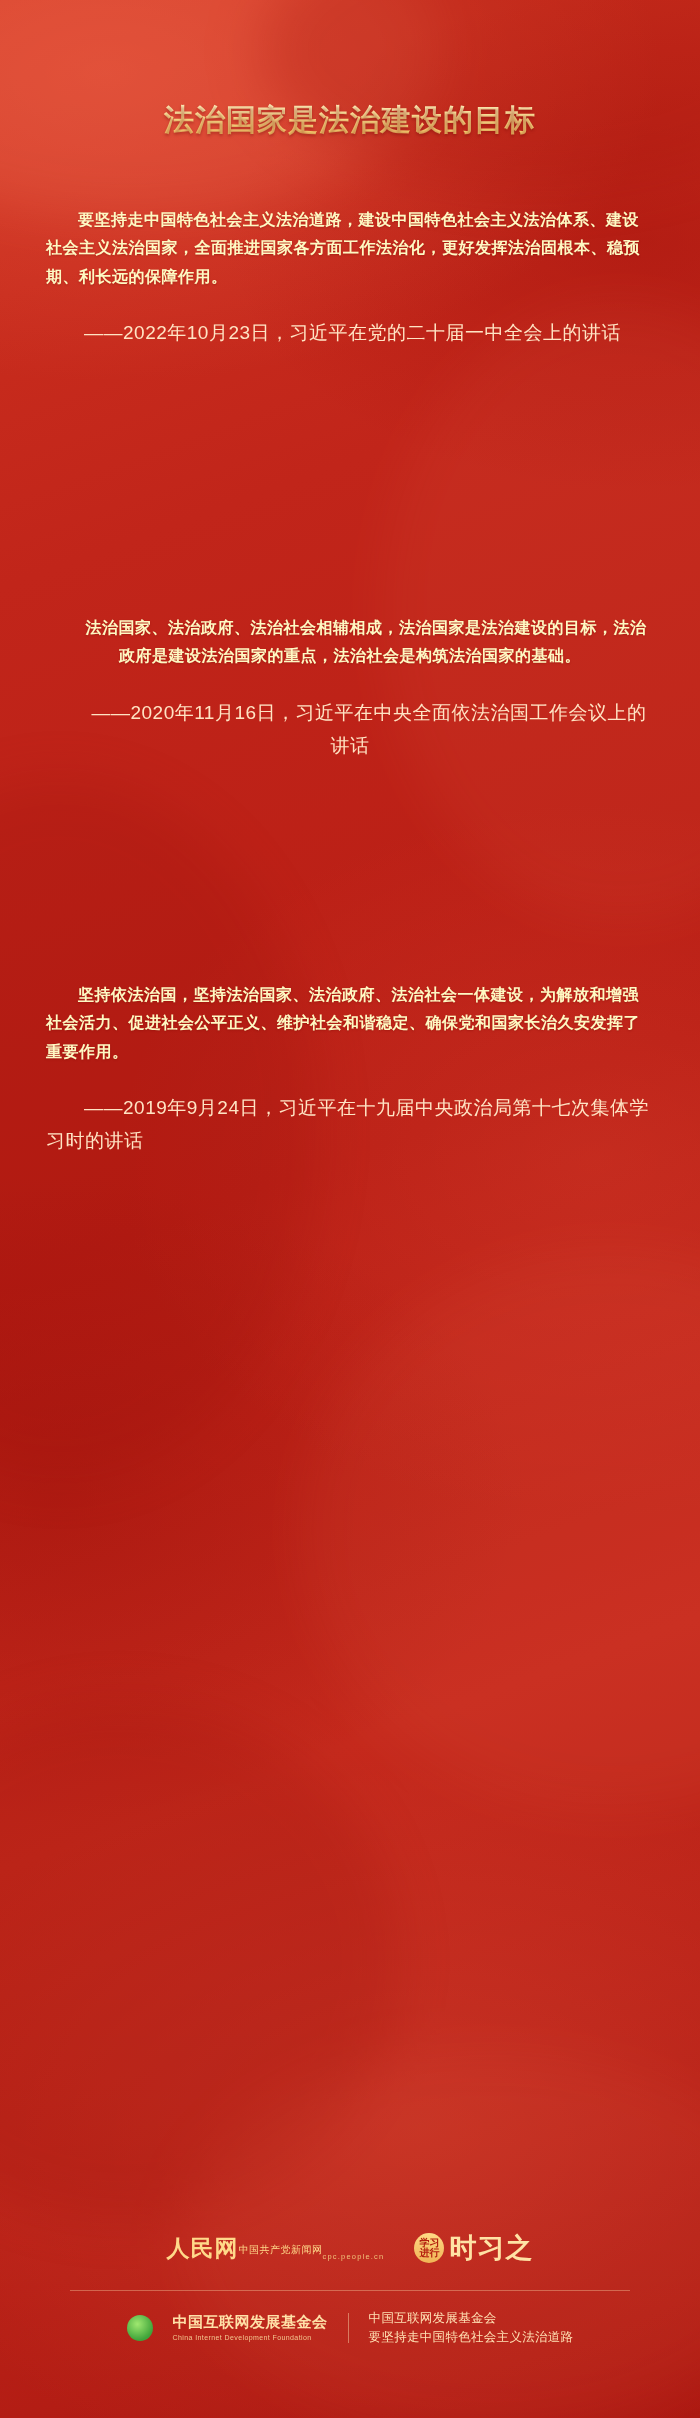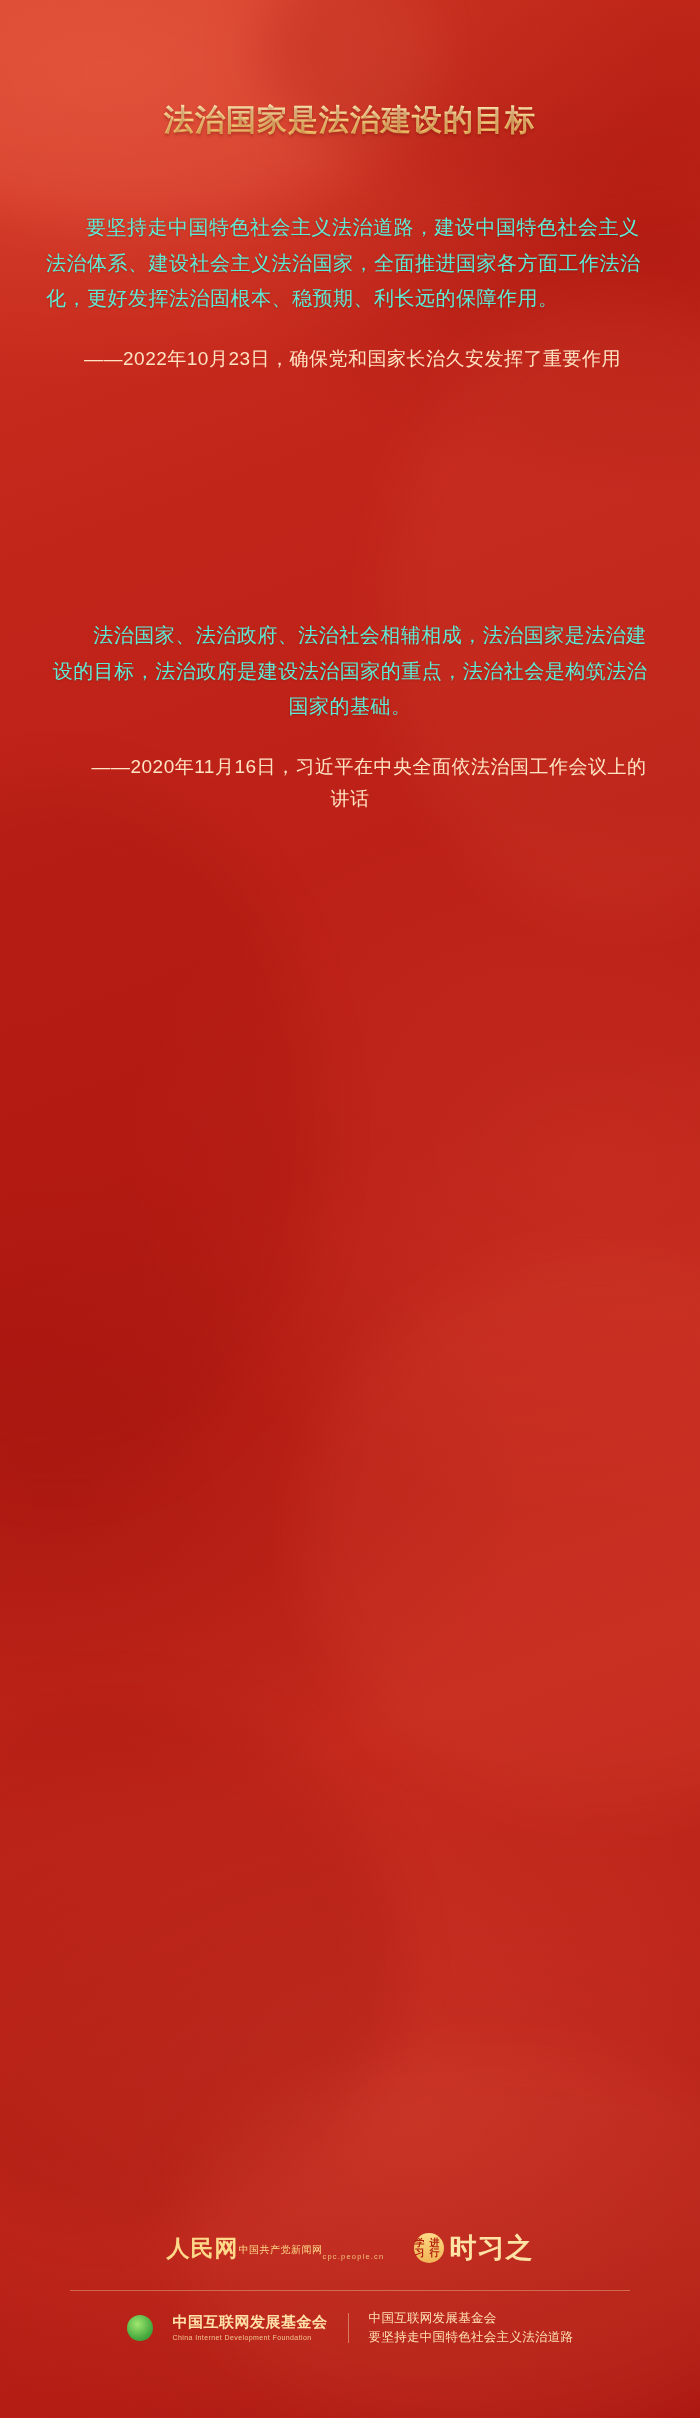--- a/index.html
+++ b/index.html
@@ -66,24 +66,24 @@
     text-shadow: 0 2px 3px rgba(110,10,5,0.35);
   }
 
   
   .block {
     position: absolute;
     left: 46px;
     width: 608px;
   }
   .quote {
-    font-size: 20px;
+    font-size: 16px;
     line-height: 1.78;
-    font-weight: normal;
-    color: #5eead4;
+    font-weight: bold;
+    color: #fef9c3;
     text-indent: 2em;
     letter-spacing: 0.5px;
     text-shadow: 0 1px 2px rgba(120,12,6,0.35);
   }
   .source {
     margin-top: 26px;
     font-size: 19px;
     line-height: 1.72;
     color: #ffe4c4;
     text-indent: 2em;
@@ -138,21 +138,21 @@
   }
   .sxz-badge {
     width: 30px;
     height: 30px;
     border-radius: 15px;
     background: linear-gradient(180deg, #ffd985, #f0b455);
     color: #b4200f;
     font-size: 10px;
     font-weight: bold;
     display: flex;
-    flex-direction: row;
+    flex-direction: column;
     align-items: center;
     justify-content: center;
     line-height: 1.05;
   }
   .sxz-text {
     font-size: 27px;
     font-weight: bold;
     color: #ffe3a5;
     letter-spacing: 1px;
     font-family: Liberation Sans, sans-serif;
@@ -225,28 +225,32 @@
   <div class="fold" style="left:-160px; top:1700px; width:560px; height:520px; background:rgba(148,12,7,0.34);"></div>
   <div class="fold" style="left:180px; top:2050px; width:620px; height:380px; background:rgba(255,120,88,0.12);"></div>
 </div>
 
 <div class="content">
 
   <h1 class="title">法治国家是法治建设的目标</h1>
 
   <div class="block block-1">
     <p class="quote">要坚持走中国特色社会主义法治道路，建设中国特色社会主义法治体系、建设社会主义法治国家，全面推进国家各方面工作法治化，更好发挥法治固根本、稳预期、利长远的保障作用。</p>
-    <p class="source">——2022年10月23日，确保党和国家长治久安发挥了重要作用</p>
+    <p class="source">——2022年10月23日，习近平在党的二十届一中全会上的讲话</p>
   </div>
 
   <div class="block block-2">
     <p class="quote">法治国家、法治政府、法治社会相辅相成，法治国家是法治建设的目标，法治政府是建设法治国家的重点，法治社会是构筑法治国家的基础。</p>
     <p class="source">——2020年11月16日，习近平在中央全面依法治国工作会议上的讲话</p>
   </div>
 
+  <div class="block block-3">
+    <p class="quote">坚持依法治国，坚持法治国家、法治政府、法治社会一体建设，为解放和增强社会活力、促进社会公平正义、维护社会和谐稳定、确保党和国家长治久安发挥了重要作用。</p>
+    <p class="source">——2019年9月24日，习近平在十九届中央政治局第十七次集体学习时的讲话</p>
+  </div>
 
   <div class="footer">
 
     <div class="brand-row">
       <div class="rm-logo">
         <div class="rm-cn">人民网</div>
         <div class="rm-sub">中国共产党新闻网</div>
         <div class="rm-en">cpc.people.cn</div>
       </div>
 

